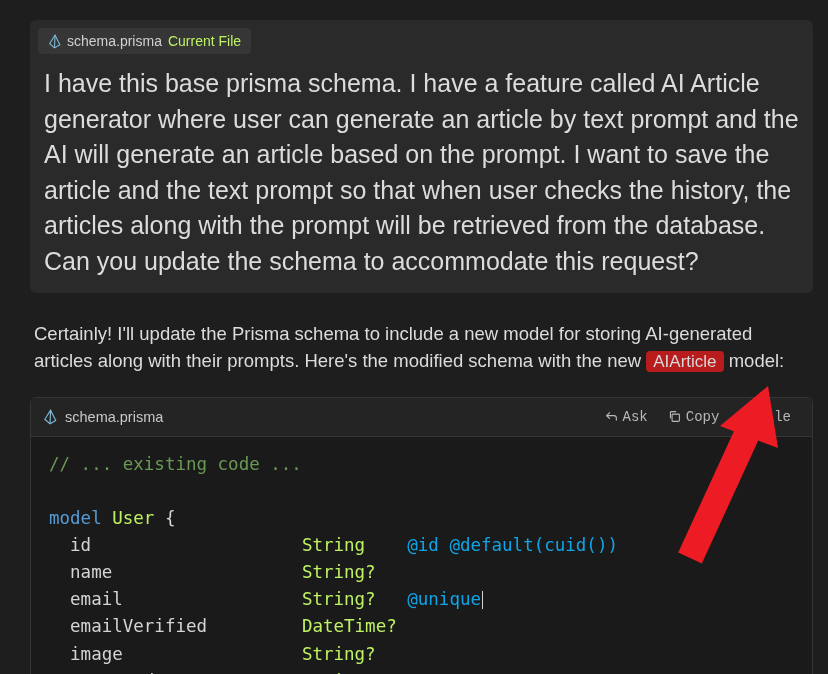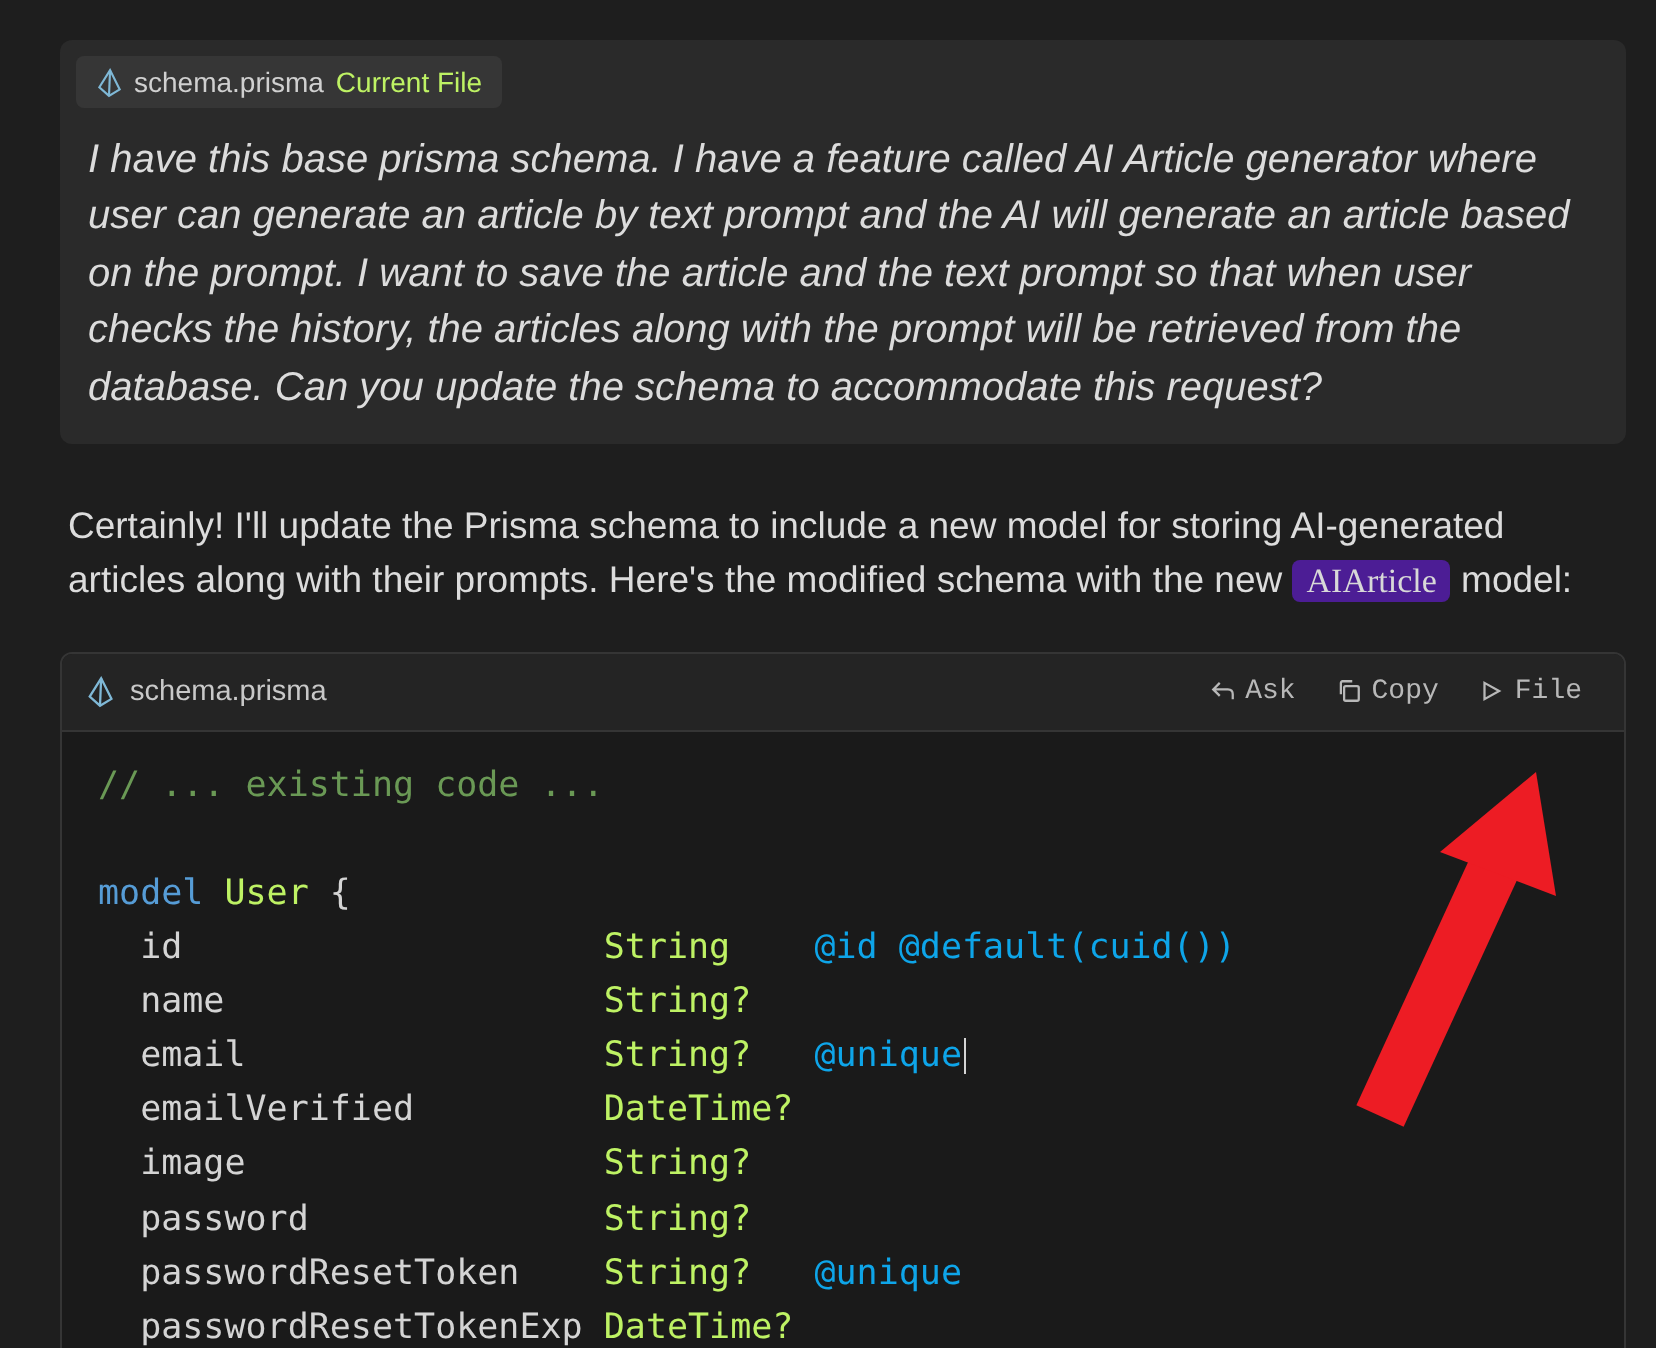--- a/index.html
+++ b/index.html
@@ -37,37 +37,36 @@
       height: 15px;
     }
     .file-tag-name {
       color: #d0d0d0;
     }
     .file-tag-suffix {
       color: #bef264;
     }
     .user-text {
       padding: 12px 14px 0 14px;
-      font-size: 20px;
+      font-size: 25px;
       line-height: 1.42;
       color: #dcdcdc;
-      font-style: italic;
     }
     .assistant-text {
       font-size: 18.5px;
       line-height: 1.45;
       color: #dcdcdc;
       padding: 0 4px;
       margin-bottom: 22px;
     }
     .inline-code {
-      background: #4c1d95;
+      background: #b91c1c;
       padding: 1px 7px;
       border-radius: 4px;
-      font-family: Liberation Serif, serif;
+      font-family: Liberation Sans, sans-serif;
       font-size: 17px;
       color: #d8d8d8;
     }
     .code-block {
       background: #1a1a1a;
       border: 1px solid #353535;
       border-radius: 6px;
       overflow: hidden;
       position: relative;
     }

